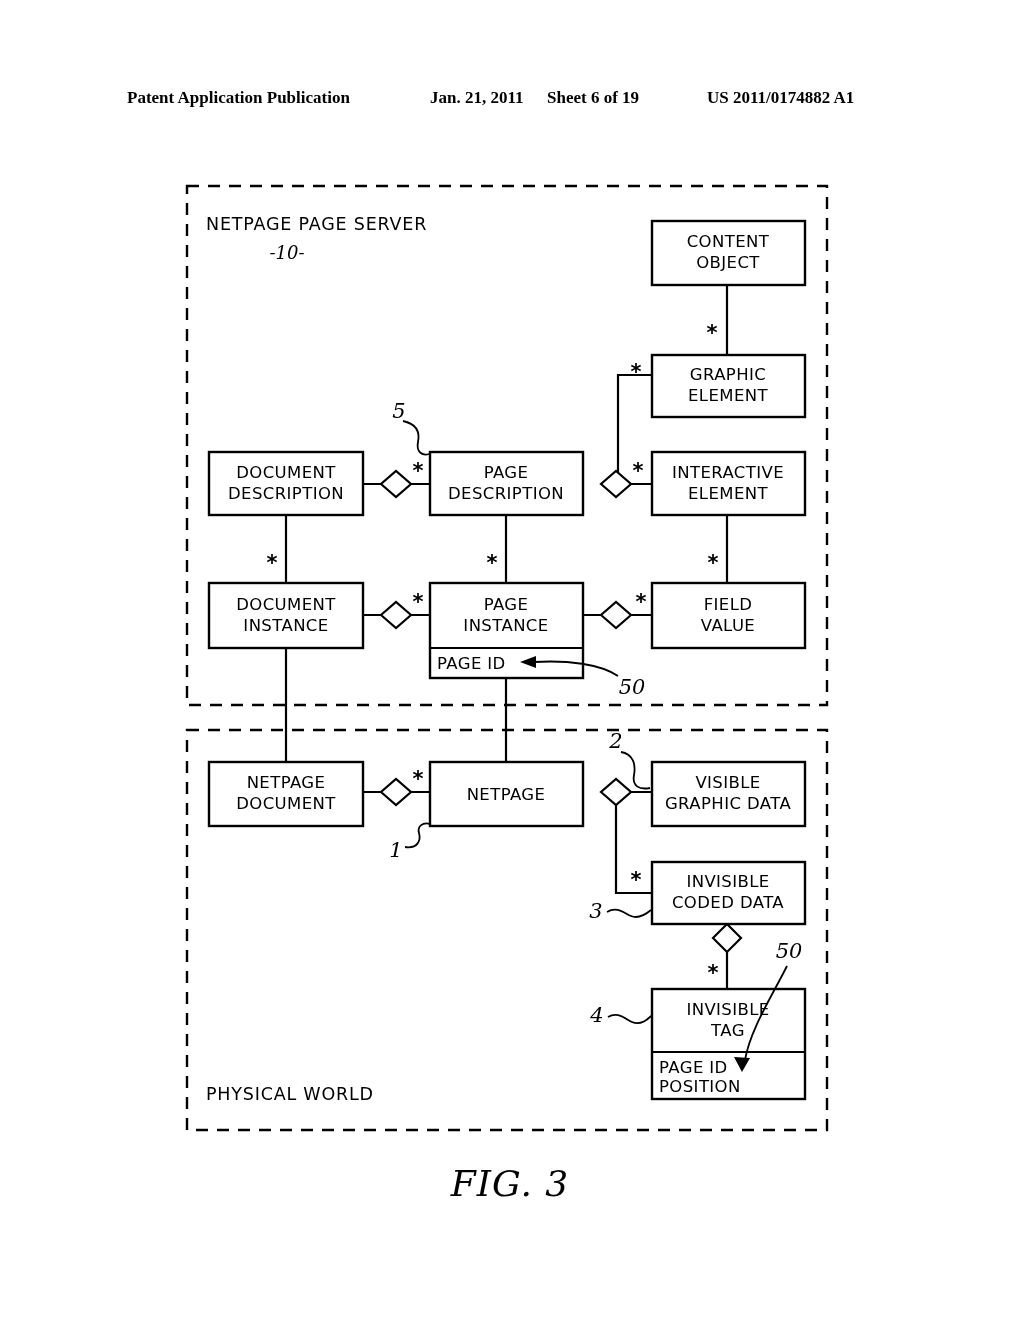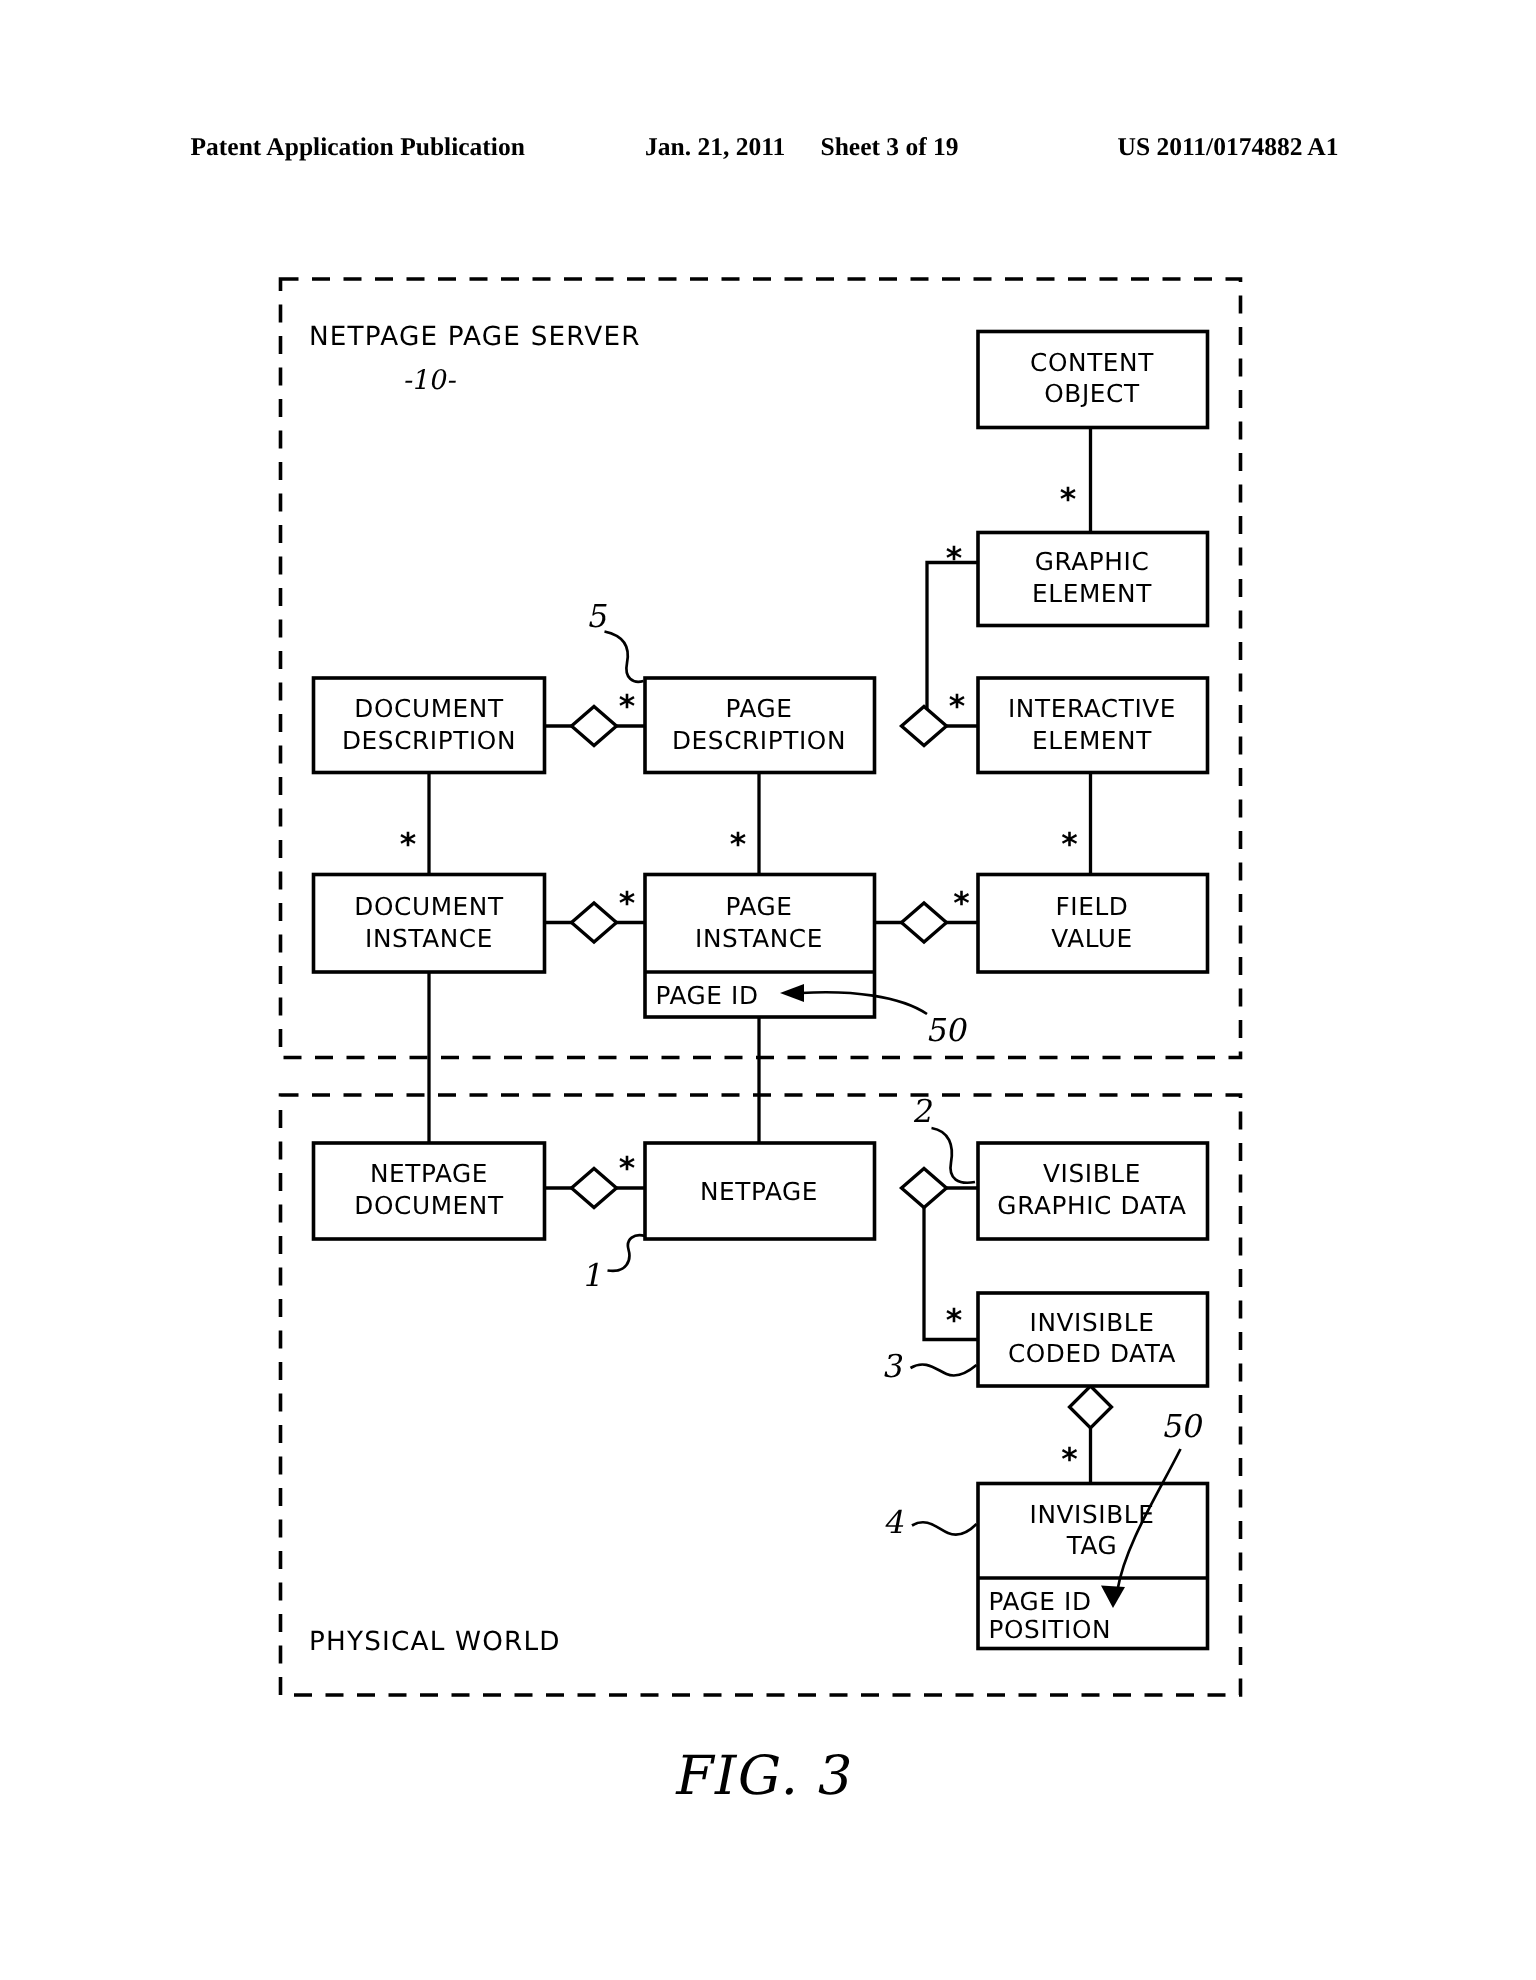--- a/index.html
+++ b/index.html
@@ -30,21 +30,21 @@
     font-family: "Liberation Serif", serif;
     font-weight: bold;
     font-size: 17px;
     color: #000;
     letter-spacing: 0px;
   }
   .hdr span { position: absolute; white-space: nowrap; }
   .hdr .h-pub   { left: 127px; top: 0; }
   .hdr .h-date  { left: 430px; top: 0; }
   .hdr .h-sheet { left: 547px; top: 0; }
-  .hdr .h-num   { left: 707px; top: 0; margin-left: 38px; }
+  .hdr .h-num   { left: 707px; top: 0; }
 
   svg#fig {
     position: absolute;
     left: 0;
     top: 0;
     width: 1024px;
     height: 1320px;
     display: block;
   }
   
@@ -131,21 +131,21 @@
   }
 </style>
 </head>
 <body>
 
 <div id="page">
 
   <div class="hdr">
     <span class="h-pub">Patent Application Publication</span>
     <span class="h-date">Jan. 21, 2011</span>
-    <span class="h-sheet">Sheet 3 of 19</span>
+    <span class="h-sheet">Sheet 6 of 19</span>
     <span class="h-num">US 2011/0174882 A1</span>
   </div>
 
   <svg id="fig" viewBox="0 0 1024 1320">
 
     <rect class="dashbox" x="187" y="186" width="640" height="519"></rect>
     <text class="regionlabel" x="206" y="230">NETPAGE PAGE SERVER</text>
     <text class="regionref" x="287" y="259">-10-</text>
 
     <rect class="dashbox" x="187" y="730" width="640" height="400"></rect>

